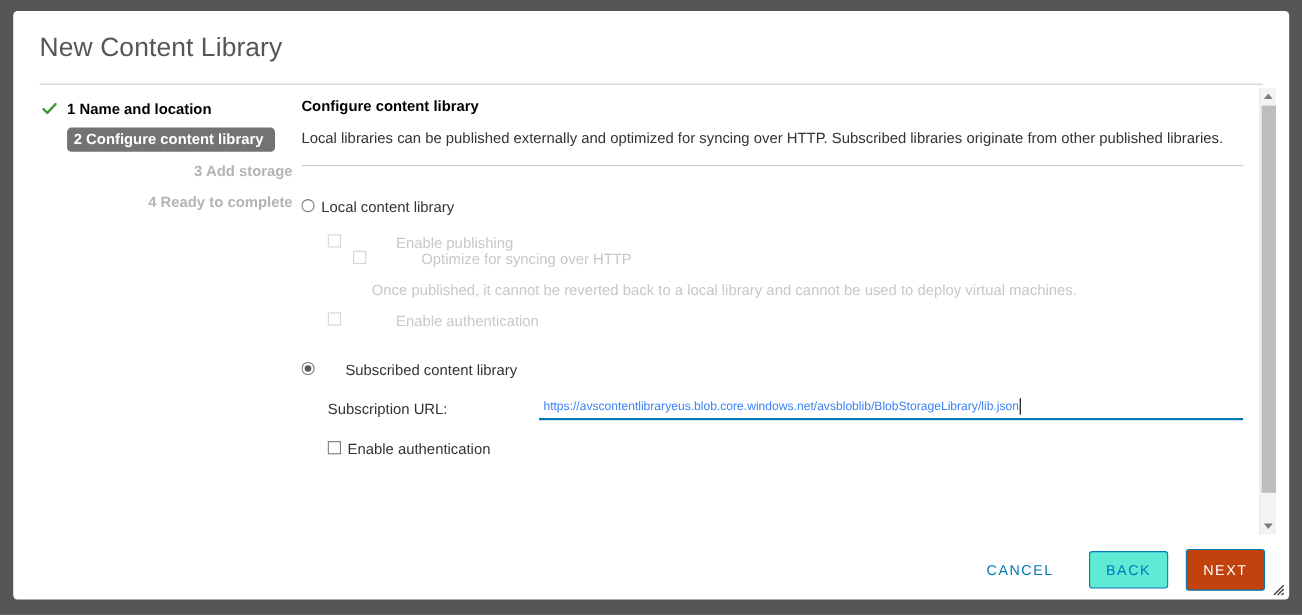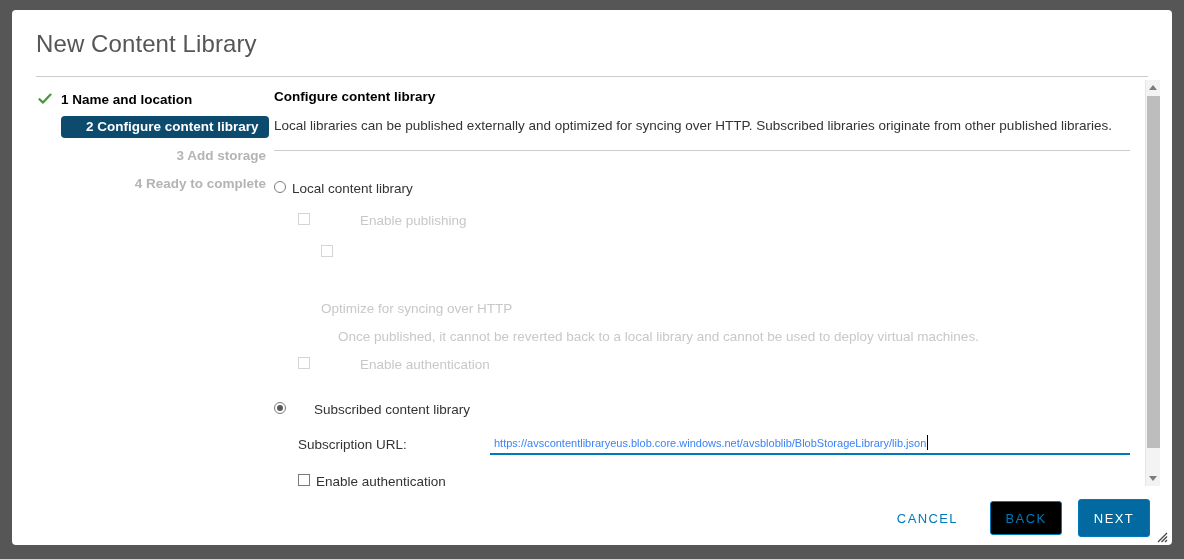--- a/index.html
+++ b/index.html
@@ -84,26 +84,26 @@
   .step-label { white-space: nowrap; }
   .step.done .step-label {
     color: #000000;
     font-weight: bold;
   }
   .step.current {
     padding-left: 0;
     margin-left: 25px;
   }
   .step.current .step-pill {
-    background: #0c4a6e;
+    background: #737373;
     color: #ffffff;
     font-weight: bold;
     font-size: 13.5px;
     border-radius: 4px;
-    padding: 4px 10px 5px 25px;
+    padding: 4px 10px 5px 6px;
     white-space: nowrap;
     line-height: 1;
   }
   .step.pending .step-label {
     color: #b4b4b4;
     font-weight: bold;
   }
   .step.pending { padding-left: 25px; justify-content: flex-end; }
 
   
@@ -172,21 +172,21 @@
     background: #ffffff;
     margin-right: 6px;
   }
   .disabled .checkbox { border-color: #d5d5d5; }
   .disabled { color: #c8c8c8 !important; gap: 44px; }
 
   #local-radio-row { margin-top: 30px; }
   #local-radio-row .opt-label { color: #333333; }
 
   #enable-publishing-row { margin-top: 17px; margin-left: 24px; }
-  #optimize-row        { margin-top: 17px; margin-left: 47px; flex-direction: column; }
+  #optimize-row        { margin-left: 47px; }
   #optimize-note {
     margin-top: 13px;
     margin-left: 64px;
     font-size: 13.5px;
     color: #c8c8c8;
     white-space: nowrap;
   }
   #enable-auth-local-row { margin-top: 13px; margin-left: 24px; }
 
   #subscribed-radio-row { margin-top: 30px; gap: 22px; }
@@ -311,30 +311,30 @@
   }
   #cancel-button {
     background: transparent;
     border: none;
     color: #0079b8;
     height: 34px;
     padding: 0 16px;
     margin-right: 16px;
   }
   #back-button {
-    background: #000000;
+    background: #5eead4;
     border: 1px solid #0079b8;
     color: #0079b8;
     border-radius: 3px;
     height: 34px;
     width: 72px;
     margin-right: 16px;
   }
   #next-button {
-    background: #0369a1;
+    background: #c2410c;
     border: 1px solid #0079b8;
     color: #ffffff;
     border-radius: 3px;
     height: 38px;
     width: 72px;
   }
 
   
   #resize-grip {
     position: absolute;

